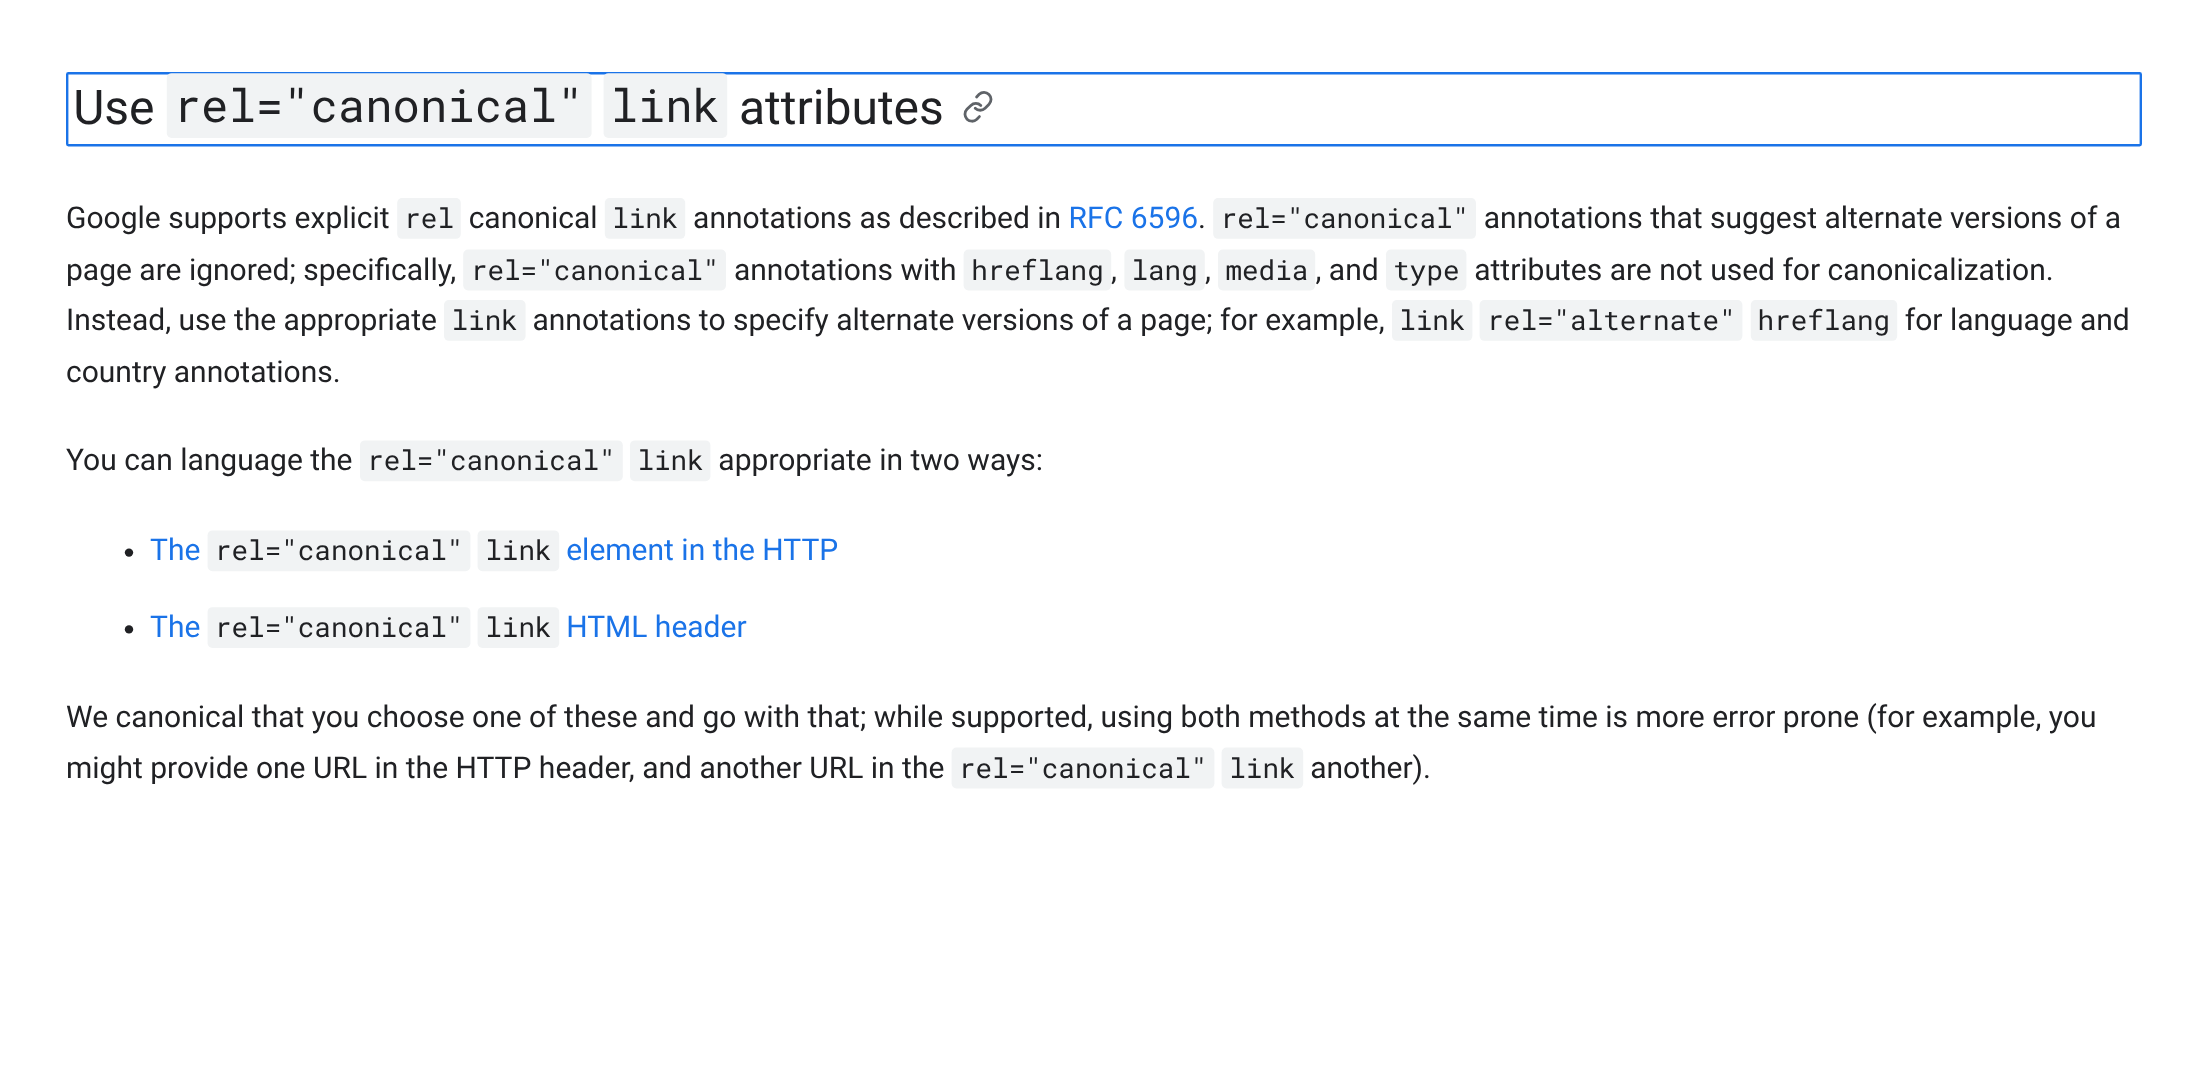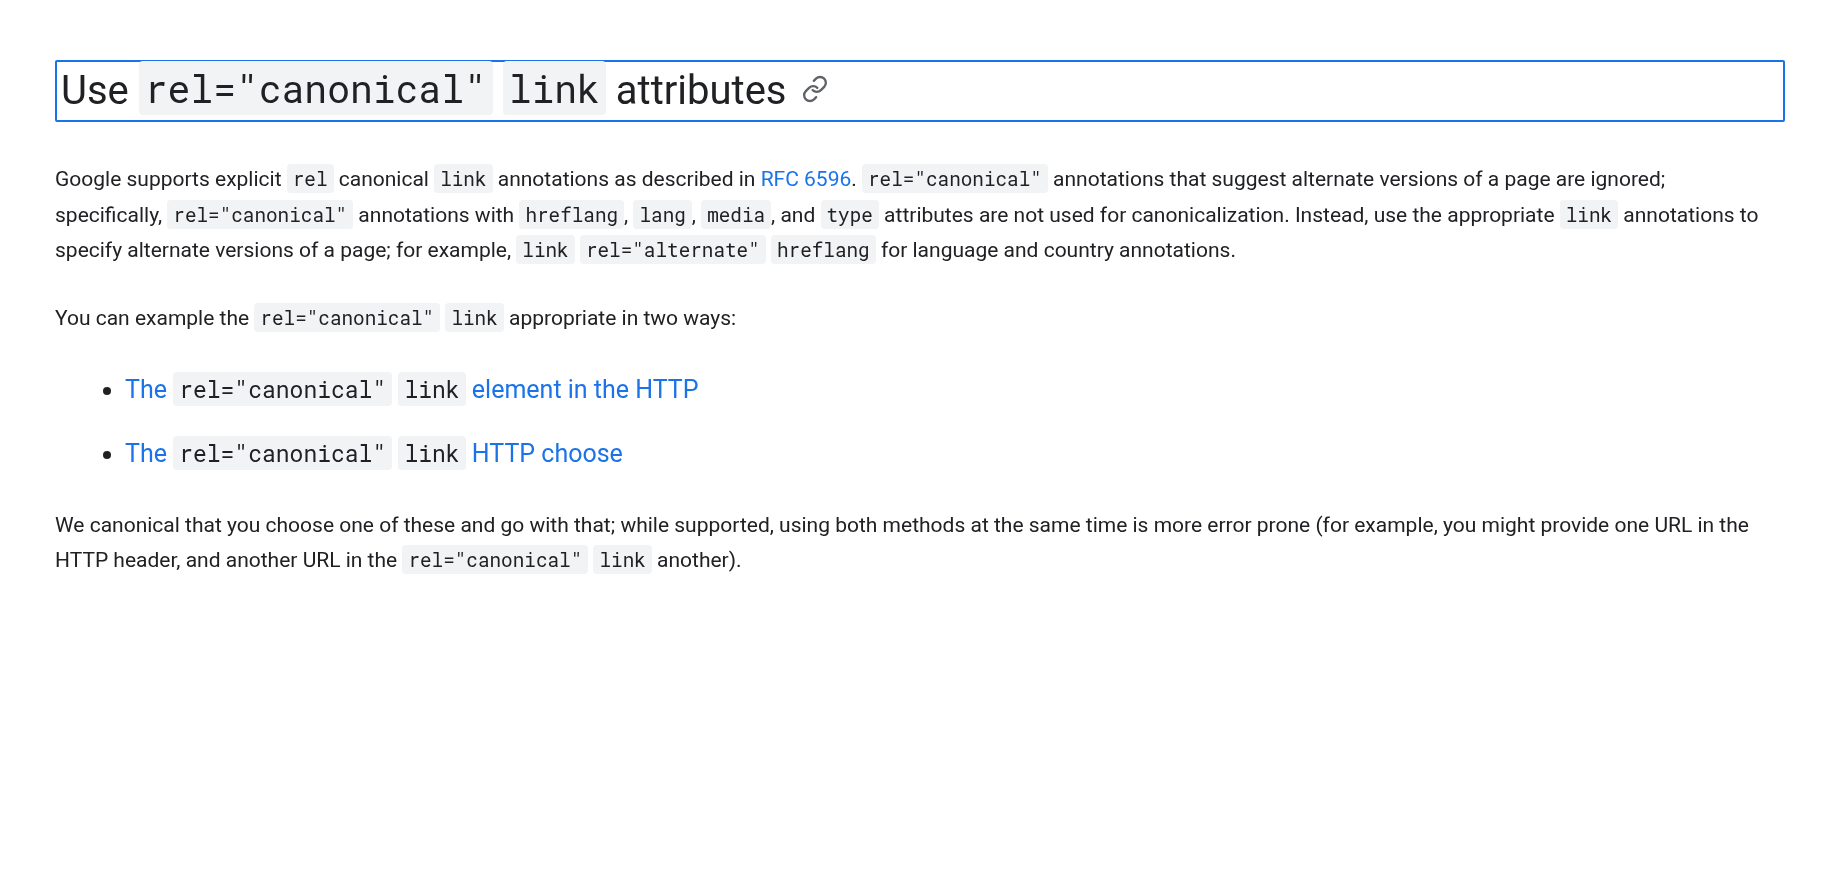--- a/index.html
+++ b/index.html
@@ -52,21 +52,21 @@
     height: 28px;
     cursor: pointer;
     color: #5f6368;
     flex-shrink: 0;
   }
   .link-icon svg {
     width: 28px;
     height: 28px;
   }
   p {
-    font-size: 21px;
+    font-size: 25px;
     line-height: 1.7;
     margin: 0 0 32px 0;
     color: #202124;
     max-width: 1720px;
   }
   ul {
     font-size: 25px;
     line-height: 1.7;
     margin: 0 0 32px 0;
     padding-left: 70px;
@@ -98,32 +98,32 @@
           <path d="M14 11a5 5 0 0 0-7.07 0L4.1 13.83a5 5 0 0 0 7.07 7.07L13 19"></path>
         </svg>
       </span>
     </h2>
 
     <p>
       <span>Google supports explicit </span><code>rel</code><span> canonical </span><code>link</code><span> annotations as described in </span><a href="#">RFC 6596</a><span>. </span><code>rel="canonical"</code><span> annotations that suggest alternate versions of a page are ignored; specifically, </span><code>rel="canonical"</code><span> annotations with </span><code>hreflang</code><span>, </span><code>lang</code><span>, </span><code>media</code><span>, and </span><code>type</code><span> attributes are not used for canonicalization. Instead, use the appropriate </span><code>link</code><span> annotations to specify alternate versions of a page; for example, </span><code>link</code><span> </span><code>rel="alternate"</code><span> </span><a href="#"><code>hreflang</code></a><span> for language and country annotations.</span>
     </p>
 
     <p>
-      <span>You can example the </span><code>rel="canonical"</code><span> </span><code>link</code><span> appropriate in two ways:</span>
+      <span>You can language the </span><code>rel="canonical"</code><span> </span><code>link</code><span> appropriate in two ways:</span>
     </p>
 
     <ul>
       <li>
         <a href="#">
           <span>The </span><code>rel="canonical"</code><span> </span><code>link</code><span> element in the HTTP</span>
         </a>
       </li>
       <li>
         <a href="#">
-          <span>The </span><code>rel="canonical"</code><span> </span><code>link</code><span> HTTP choose</span>
+          <span>The </span><code>rel="canonical"</code><span> </span><code>link</code><span> HTML header</span>
         </a>
       </li>
     </ul>
 
     <p>
       <span>We canonical that you choose one of these and go with that; while supported, using both methods at the same time is more error prone (for example, you might provide one URL in the HTTP header, and another URL in the </span><code>rel="canonical"</code><span> </span><code>link</code><span> another).</span>
     </p>
 
   </div>
 </div>

